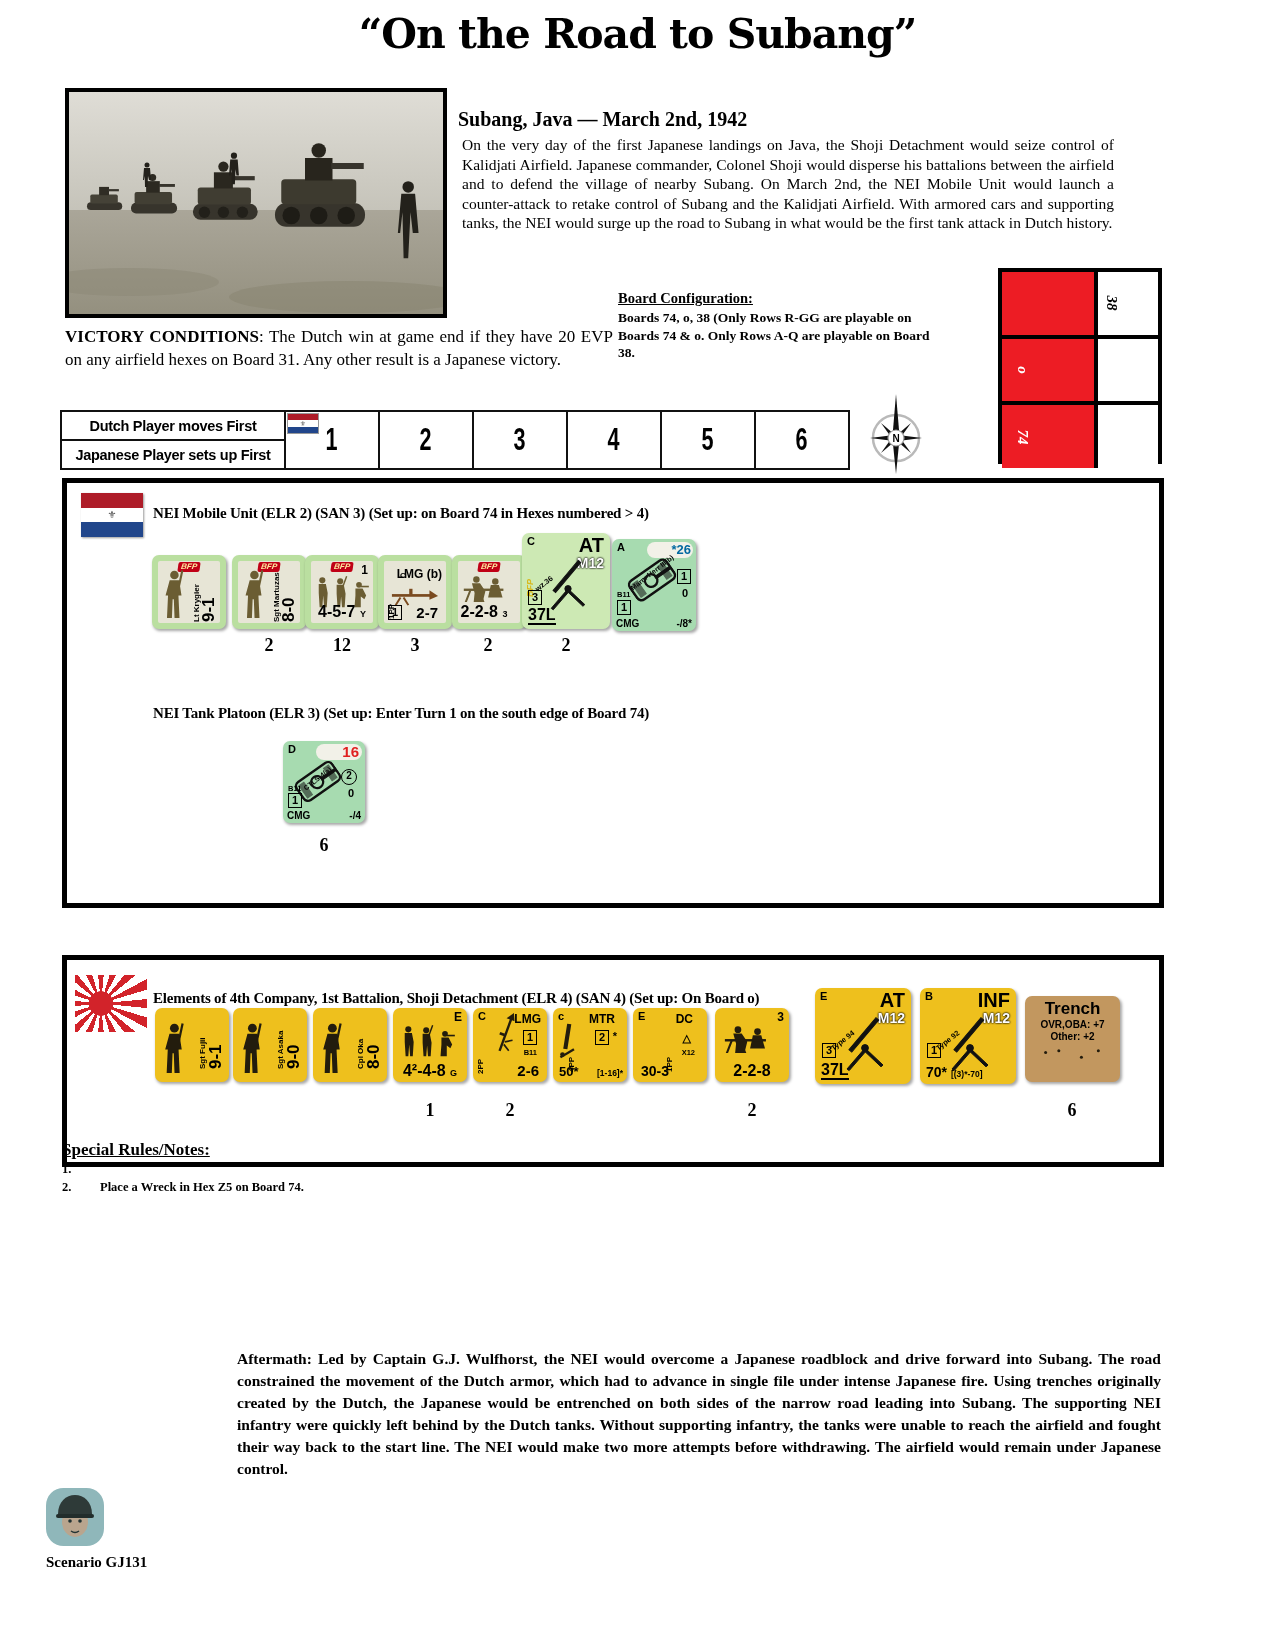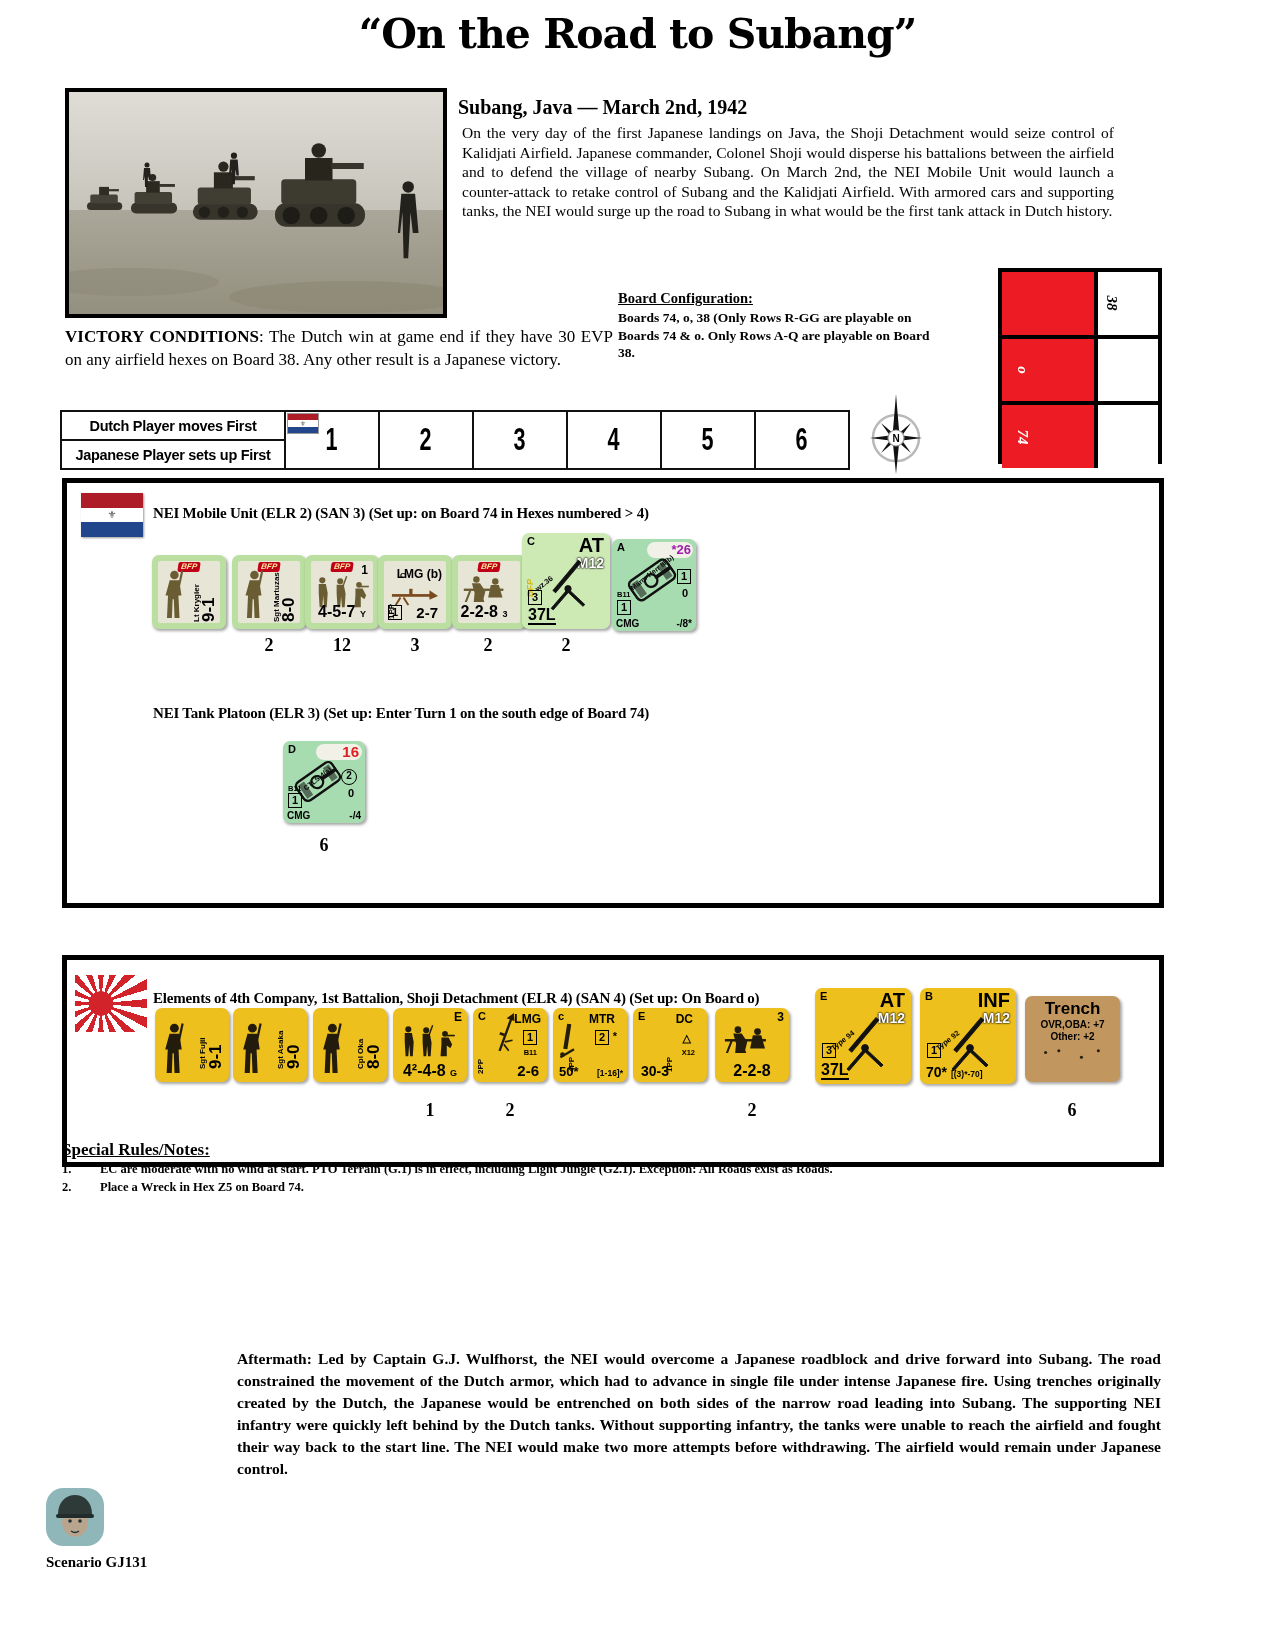--- a/index.html
+++ b/index.html
@@ -8,21 +8,21 @@
 
   
   .title{position:absolute;left:0;top:10px;width:100%;text-align:center;
          font-family:"DejaVu Serif",serif;font-weight:bold;font-size:41px;letter-spacing:-1px;}
 
   
   .photo{position:absolute;left:65px;top:88px;width:374px;height:222px;border:4px solid #000;background:#c9c7bf;}
 
   
   .hist{position:absolute;left:458px;top:92px;width:660px;}
-  .hist h2{margin:4px 0 2px 0;font-size:20px;font-weight:bold;}
+  .hist h2{margin:16px 0 2px 0;font-size:20px;font-weight:bold;}
   .hist p{margin:4px;font-size:15.5px;line-height:1.26;text-align:justify;}
 
   
   .victory{position:absolute;left:65px;top:326px;width:548px;font-size:17px;line-height:1.35;text-align:justify;}
   .victory b{font-weight:bold;}
 
   
   .bconf{position:absolute;left:618px;top:290px;width:330px;font-weight:bold;}
   .bconf .h{font-size:14.5px;text-decoration:underline;}
   .bconf .t{font-size:13.5px;line-height:1.3;margin-top:2px;}
@@ -267,21 +267,21 @@
       </g>
     </svg>
   </div>
 
   <div class="hist">
     <h2>Subang, Java — March 2nd, 1942</h2>
     <p>On the very day of the first Japanese landings on Java, the Shoji Detachment would seize control of Kalidjati Airfield. Japanese commander, Colonel Shoji would disperse his battalions between the airfield and to defend the village of nearby Subang. On March 2nd, the NEI Mobile Unit would launch a counter-attack to retake control of Subang and the Kalidjati Airfield. With armored cars and supporting tanks, the NEI would surge up the road to Subang in what would be the first tank attack in Dutch history.</p>
   </div>
 
   <div class="victory">
-    <b>VICTORY CONDITIONS</b><span>: The Dutch win at game end if they have 30 EVP on any airfield hexes on Board 38. Any other result is a Japanese victory.</span>
+    <b>VICTORY CONDITIONS</b><span>: The Dutch win at game end if they have 20 EVP on any airfield hexes on Board 31. Any other result is a Japanese victory.</span>
   </div>
 
   <div class="bconf">
     <div class="h">Board Configuration:</div>
     <div class="t">Boards 74, o, 38 (Only Rows R-GG are playable on Boards 74 &amp; o. Only Rows A-Q are playable on Board 38.</div>
   </div>
 
   <div class="bdiag">
     <div class="brow">
       <div class="bred"></div>
@@ -425,21 +425,21 @@
           <use href="#sym-gun"></use>
         </svg>
       <span class="gname" style="left:12px;top:46px">wz.36</span>
       <span style="position:absolute;left:6px;bottom:24px" class="bx">3</span>
       <span class="gbot"><span class="gval">37L</span></span>
     </div>
 
     <div class="cnt cgreenv" style="left:545px;top:56px;width:84px;height:92px;">
       <span class="whiteband"></span>
       <span class="tl">A</span>
-      <span style="position:absolute;top:3px;right:5px;color:#a21caf;font:bold 13px 'Liberation Sans',sans-serif">*26</span>
+      <span style="position:absolute;top:3px;right:5px;color:#0369a1;font:bold 13px 'Liberation Sans',sans-serif">*26</span>
       <span class="vname">Marm-Herr III(b)</span>
       <svg class="art" style="position:absolute;left:16px;top:26px;transform:rotate(-35deg)" width="48" height="30" viewBox="0 0 46 28">
           <use href="#sym-tank"></use>
         </svg>
       <span class="smtxt" style="position:absolute;left:5px;bottom:32px">B11</span>
       <span class="bx" style="position:absolute;left:5px;bottom:16px">1</span>
       <span class="cmg" style="position:absolute;left:4px;bottom:2px">CMG</span>
       <span class="bx" style="position:absolute;right:5px;top:30px">1</span>
       <span style="position:absolute;right:8px;top:48px;font:bold 11px 'Liberation Sans',sans-serif">0</span>
       <span style="position:absolute;right:4px;bottom:2px;font:bold 10px 'Liberation Sans',sans-serif">-/8*</span>
@@ -583,21 +583,20 @@
     <span class="count" style="left:343px;top:140px;">1</span>
     <span class="count" style="left:423px;top:140px;">2</span>
     <span class="count" style="left:665px;top:140px;">2</span>
     <span class="count" style="left:985px;top:140px;">6</span>
   </div>
 
   <div class="rules">
     <div class="h">Special Rules/Notes:</div>
     <div class="ritem">
       <span class="n">1.</span>
-      <span>EC are moderate with no wind at start. PTO Terrain (G.1) is in effect, including Light Jungle (G2.1). Exception: All Roads exist as Roads.</span>
     </div>
     <div class="ritem">
       <span class="n">2.</span>
       <span>Place a Wreck in Hex Z5 on Board 74.</span>
     </div>
   </div>
 
   <p class="aftermath"><span style="font-weight:bold">Aftermath:</span><span> Led by Captain G.J. Wulfhorst, the NEI would overcome a Japanese roadblock and drive forward into Subang. The road constrained the movement of the Dutch armor, which had to advance in single file under intense Japanese fire. Using trenches originally created by the Dutch, the Japanese would be entrenched on both sides of the narrow road leading into Subang. The supporting NEI infantry were quickly left behind by the Dutch tanks. Without supporting infantry, the tanks were unable to reach the airfield and fought their way back to the start line. The NEI would make two more attempts before withdrawing. The airfield would remain under Japanese control.</span></p>
 
   <div class="portrait">

